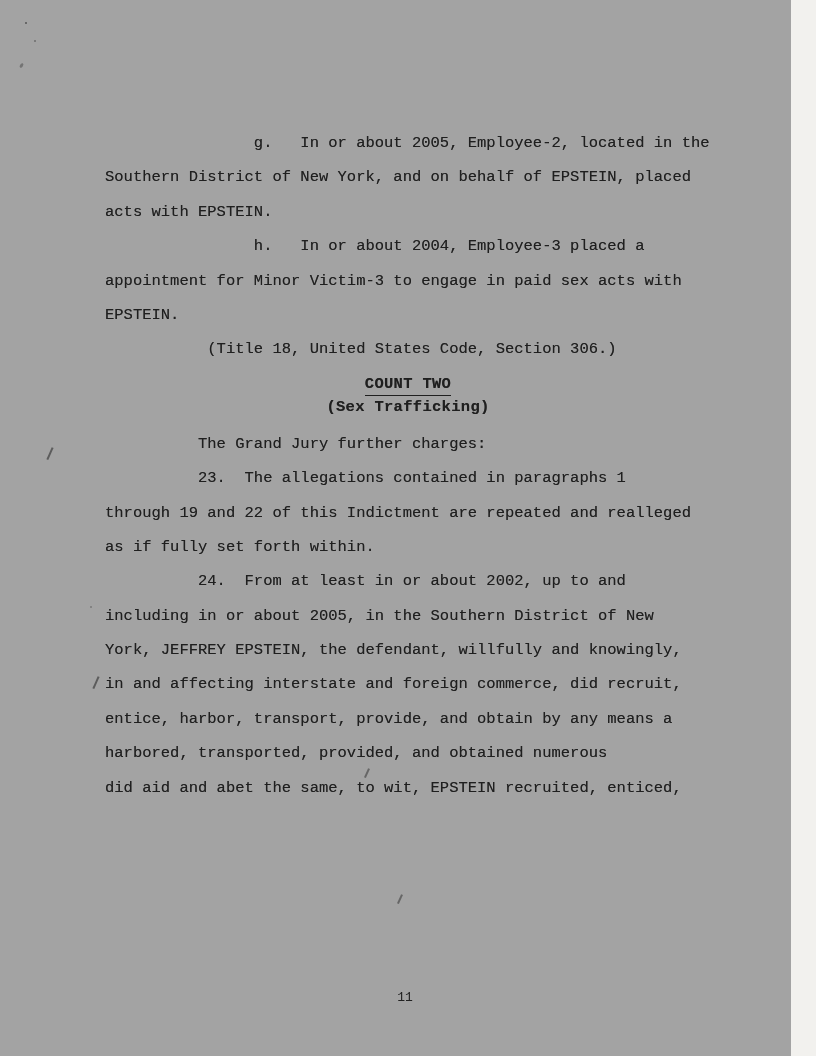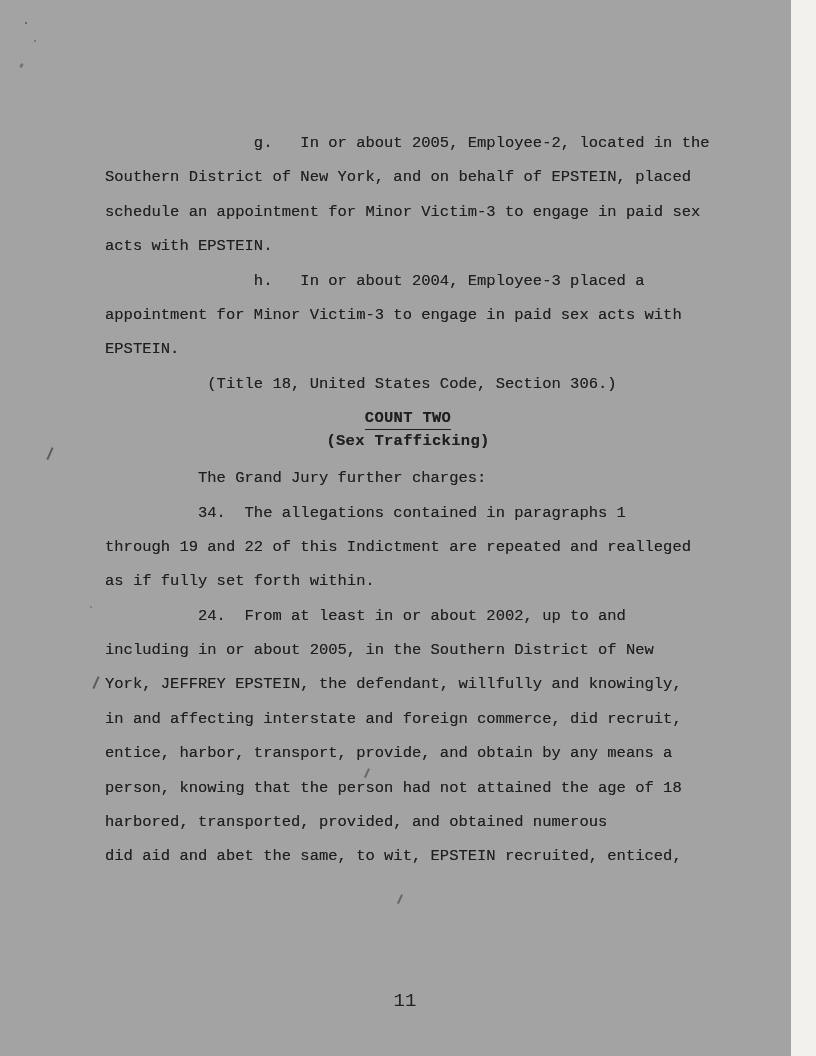--- a/index.html
+++ b/index.html
@@ -37,21 +37,21 @@
   .gap-top { margin-top:6px; }
   .gap-after-heading { margin-top:8px; }
   .u {
     border-bottom:1.7px solid #1f1f1f;
     padding-bottom:2px;
   }
   .page-num {
     position:absolute;
     top:990px; left:105px; width:600px;
     text-align:center;
-    font-size:19px;
+    font-size:13px;
     color:#222;
   }
   
   .artifact { position:absolute; }
   .vline-a { left:797px; top:263px; width:1px; height:70px; background:#9a9a9a; opacity:0.5; }
   .vline-b { left:793px; top:686px; width:1px; height:330px; background:#b0b0b0; opacity:0.45; }
   .speck { background:#555; border-radius:50%; }
   .speck-1 { left:25px; top:22px; width:2px; height:2px; }
   .speck-2 { left:34px; top:40px; width:2px; height:2px; opacity:0.7; }
   .speck-3 { left:20px; top:63px; width:3px; height:5px; transform:rotate(30deg); opacity:0.6; }
@@ -74,37 +74,35 @@
   <div class="artifact speck speck-3"></div>
   <div class="artifact speck speck-4"></div>
   <div class="artifact slash slash-1"></div>
   <div class="artifact slash slash-2"></div>
   <div class="artifact slash slash-3"></div>
   <div class="artifact slash slash-4"></div>
 
   <div class="doc">
     <div class="line">                g.   In or about 2005, Employee-2, located in the</div>
     <div class="line">Southern District of New York, and on behalf of EPSTEIN, placed</div>
-    <div class="line">schedule an appointment for Minor Victim-3 to engage in paid sex</div>
     <div class="line">acts with EPSTEIN.</div>
     <div class="line">                h.   In or about 2004, Employee-3 placed a</div>
     <div class="line">appointment for Minor Victim-3 to engage in paid sex acts with</div>
     <div class="line">EPSTEIN.</div>
     <div class="line">           (Title 18, United States Code, Section 306.)</div>
     <div class="line heading gap-top"><span class="u">COUNT TWO</span></div>
     <div class="line heading">(Sex Trafficking)</div>
     <div class="line gap-after-heading">          The Grand Jury further charges:</div>
-    <div class="line">          34.  The allegations contained in paragraphs 1</div>
+    <div class="line">          23.  The allegations contained in paragraphs 1</div>
     <div class="line">through 19 and 22 of this Indictment are repeated and realleged</div>
     <div class="line">as if fully set forth within.</div>
     <div class="line">          24.  From at least in or about 2002, up to and</div>
     <div class="line">including in or about 2005, in the Southern District of New</div>
     <div class="line">York, JEFFREY EPSTEIN, the defendant, willfully and knowingly,</div>
     <div class="line">in and affecting interstate and foreign commerce, did recruit,</div>
     <div class="line">entice, harbor, transport, provide, and obtain by any means a</div>
-    <div class="line">person, knowing that the person had not attained the age of 18</div>
     <div class="line">harbored, transported, provided, and obtained numerous</div>
     <div class="line">did aid and abet the same, to wit, EPSTEIN recruited, enticed,</div>
   </div>
 
   <div class="page-num">11</div>
 
 </div>
 
 </body></html>

